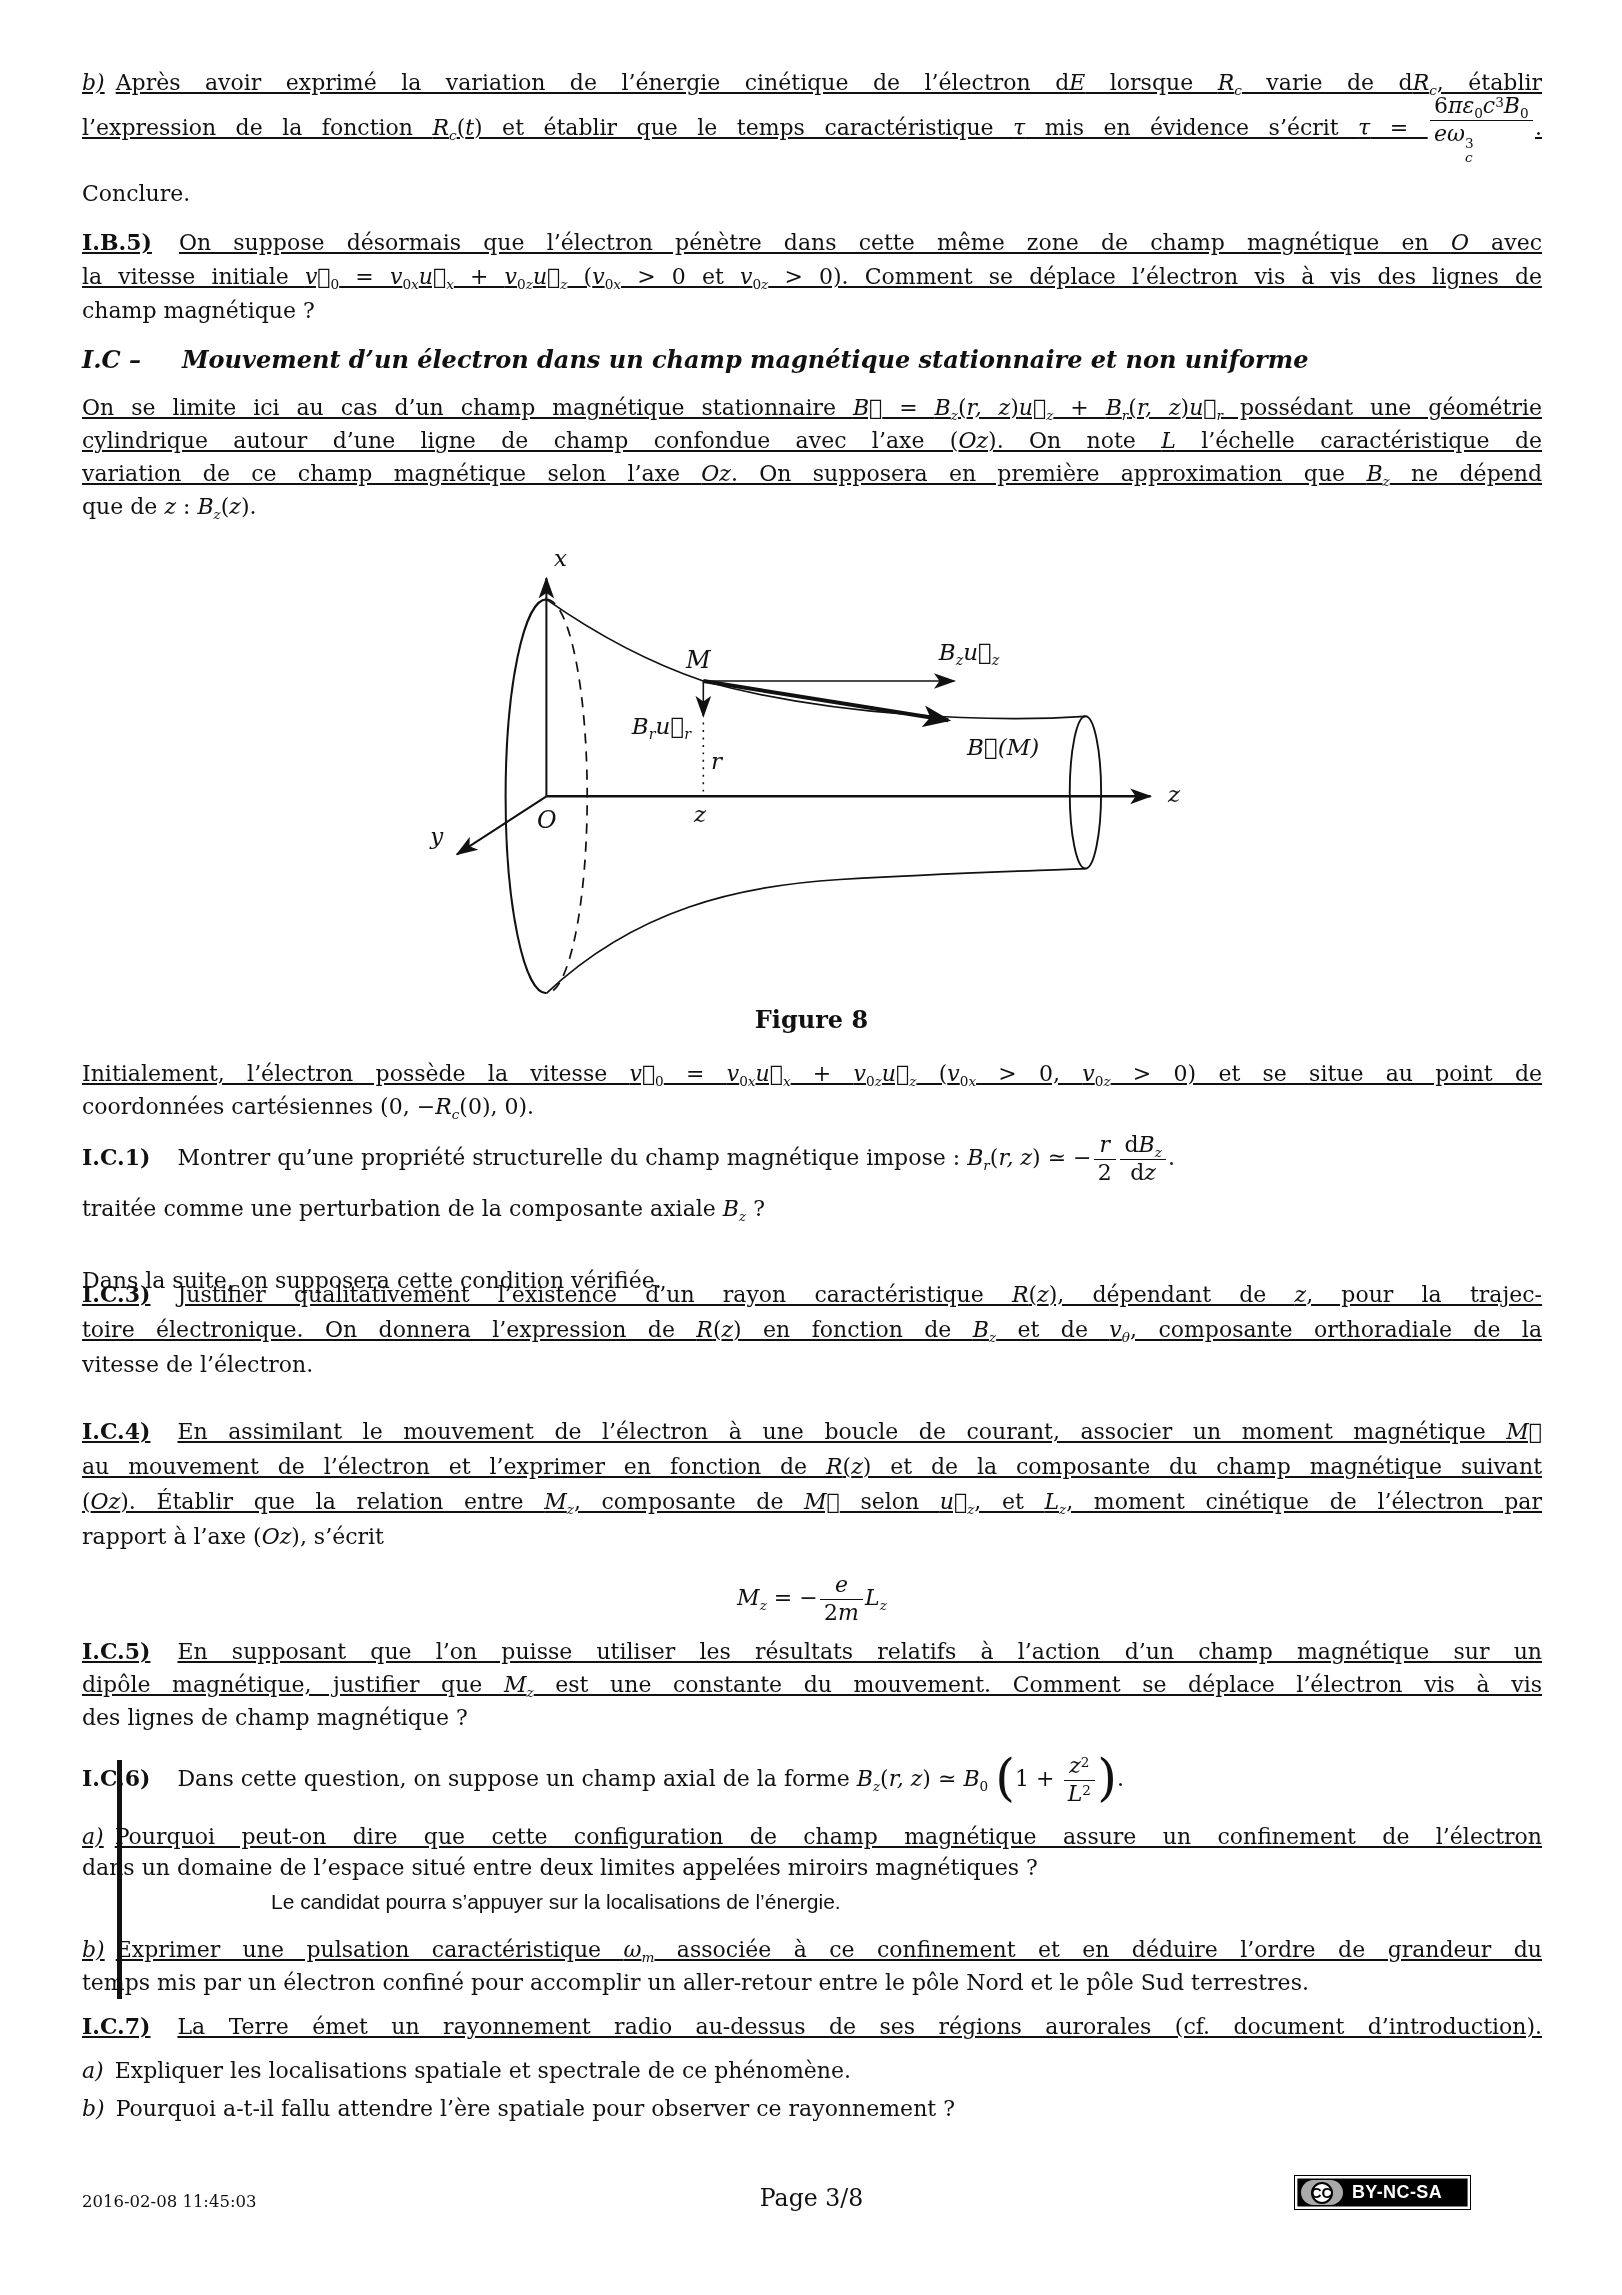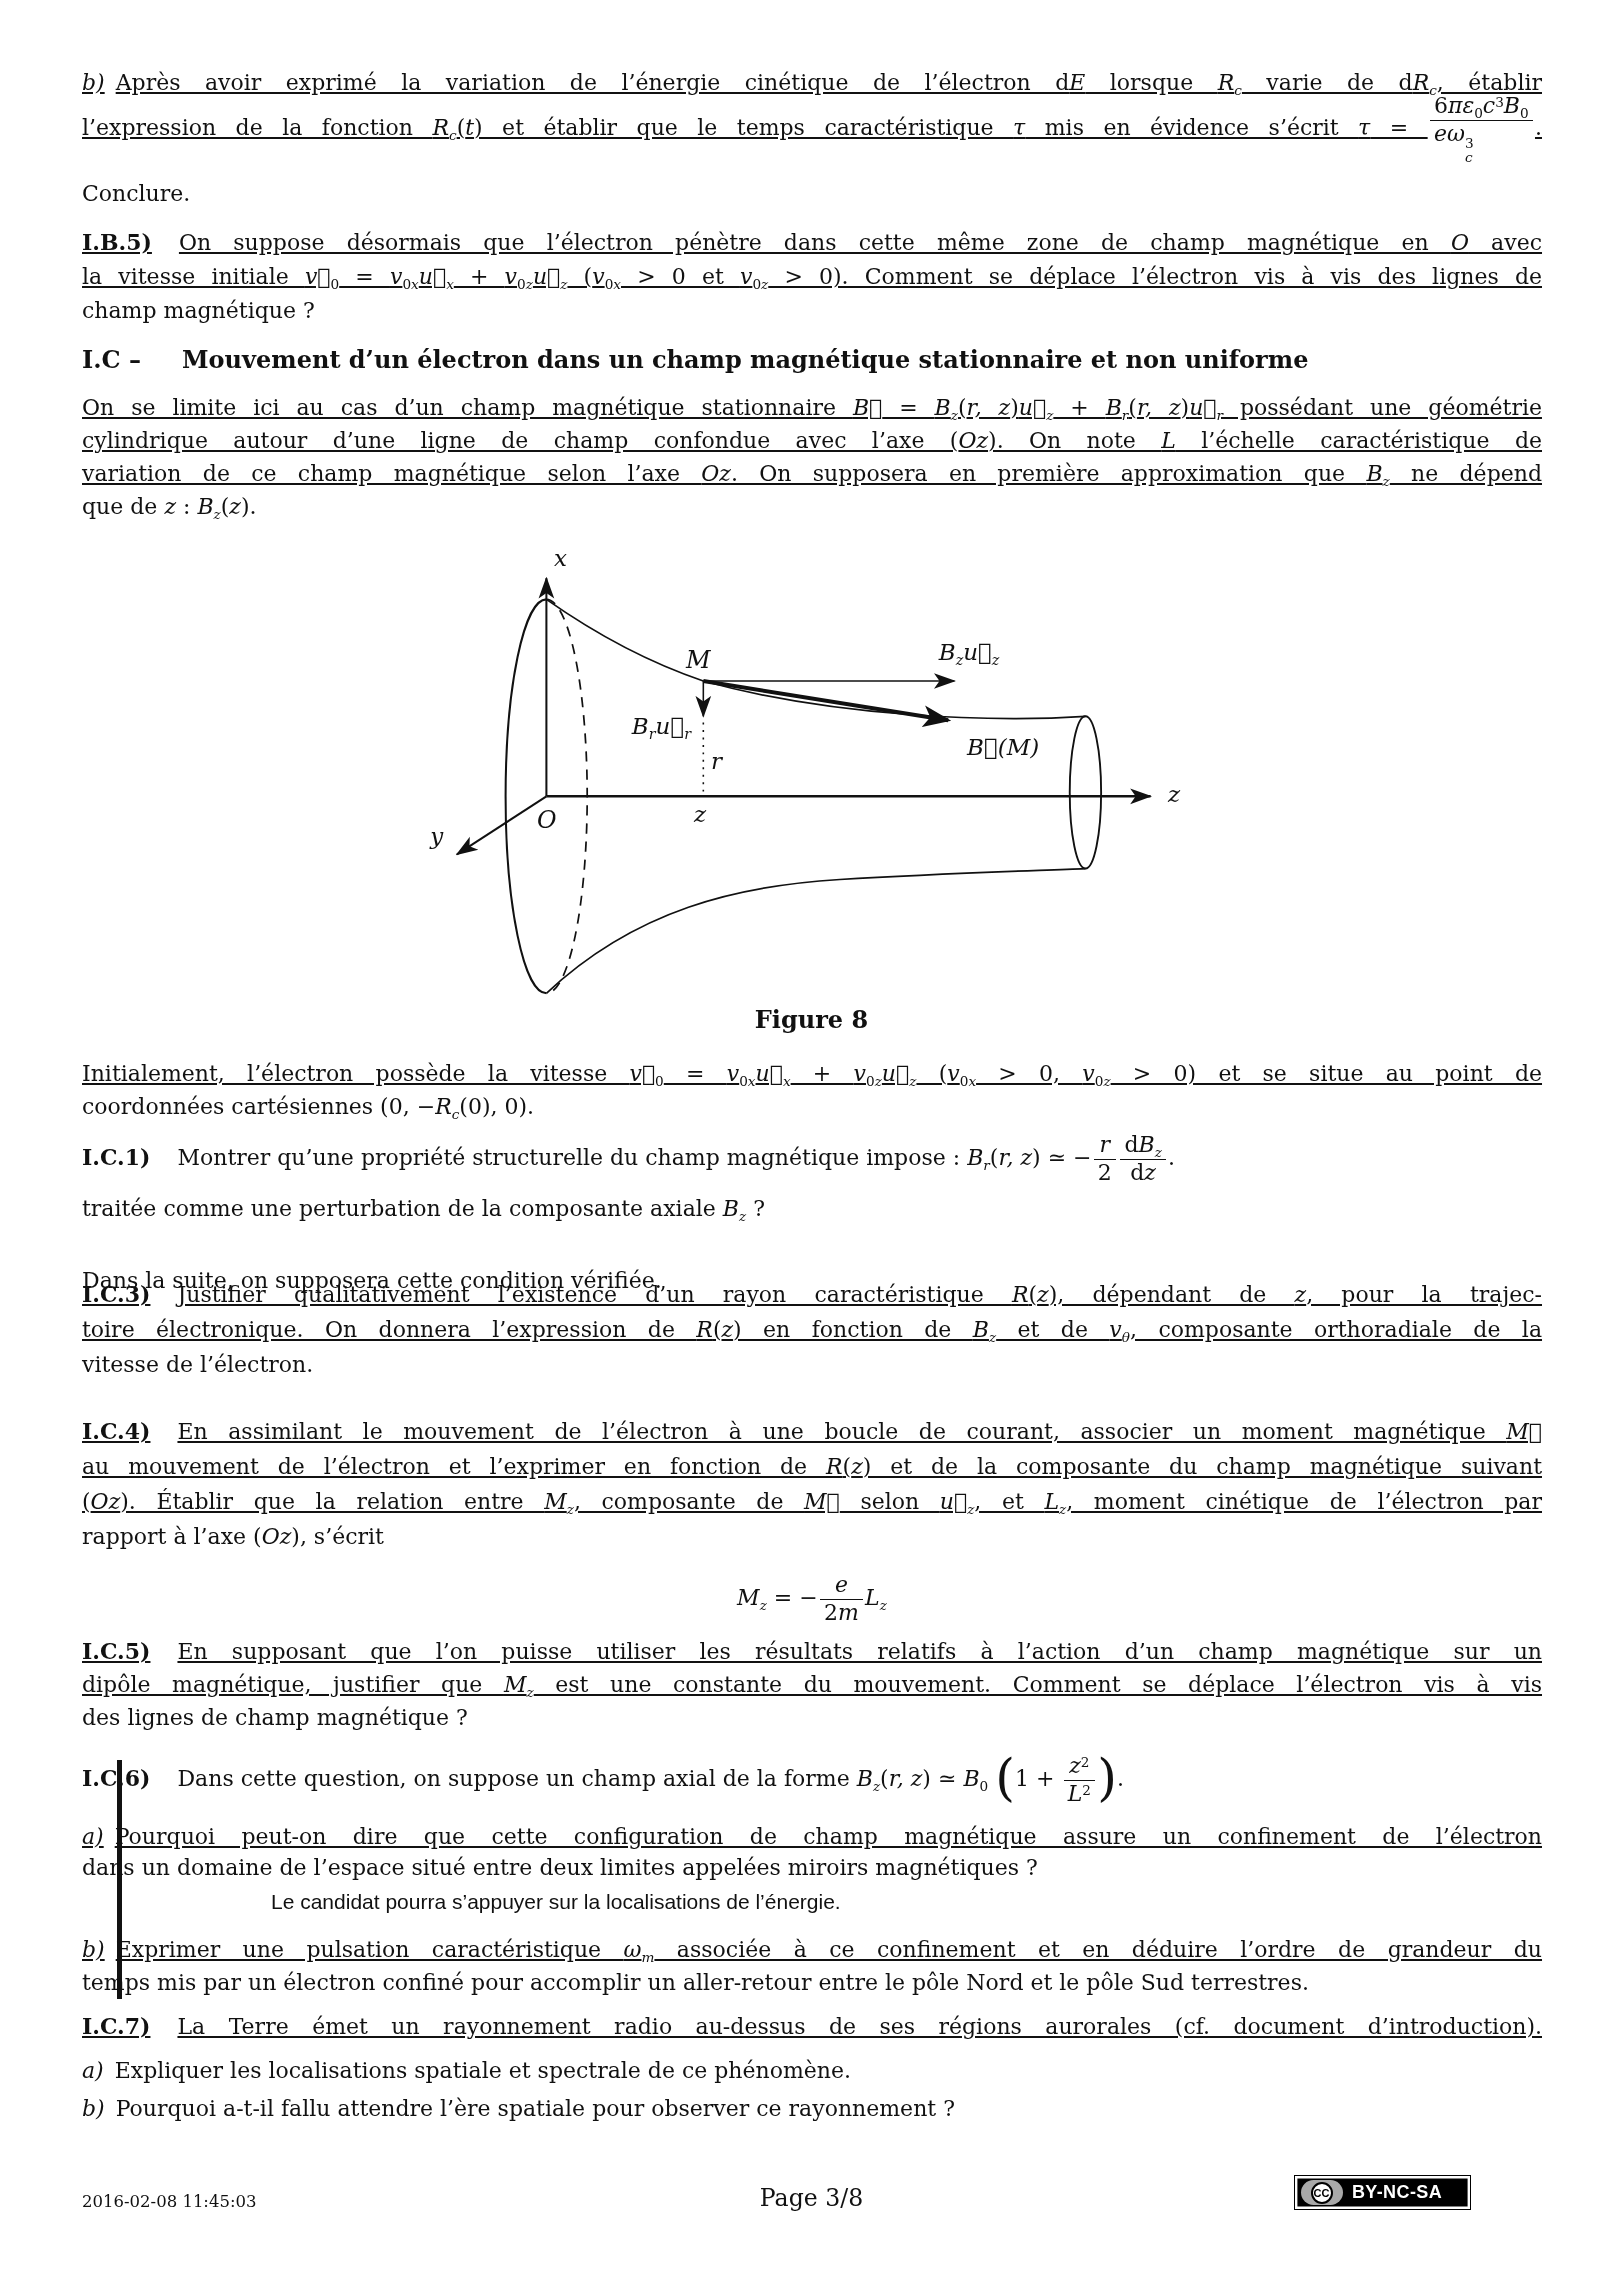--- a/index.html
+++ b/index.html
@@ -14,39 +14,39 @@
   sub{font-size:0.62em;vertical-align:-0.35em;line-height:0;}
   sup{font-size:0.62em;vertical-align:0.45em;line-height:0;}
   .frac{display:inline-block;vertical-align:middle;text-align:center;line-height:1.2;margin:0 2.4px;}
   .frac .num{display:block;border-bottom:1.6px solid #111;padding:0 3.9px;}
   .frac .den{display:block;padding:0 3.9px;}
   .ss{display:inline-flex;flex-direction:column;align-items:flex-start;font-size:0.62em;line-height:1.05;vertical-align:-0.55em;}
   .cal{font-style:italic;}
   .qgap{display:inline-block;width:27px;}
   .igap{display:inline-block;width:11px;}
   .bigp{font-size:2.3em;font-style:normal;vertical-align:middle;line-height:0;position:relative;top:-2.4px;}
-  .heading{font-weight:bold;font-size:24px;white-space:nowrap;}
+  .heading{font-weight:bold;font-style:italic;font-size:24px;white-space:nowrap;}
   .heading .hnum{margin-right:41px;}
   .caption{position:absolute;left:0;top:1005px;width:1623px;text-align:center;
            font-weight:bold;font-size:24px;}
   .figwrap{position:absolute;left:424px;top:542px;width:816px;height:471px;}
   .figlabel{position:absolute;font-style:italic;font-size:23px;white-space:nowrap;line-height:27px;}
   .changebar{position:absolute;left:117px;top:1760px;width:4.7px;height:239px;background:#111;}
   .candidat{position:absolute;left:271px;top:1890px;font-family:"Liberation Sans","DejaVu Sans",sans-serif;
             font-size:21px;white-space:nowrap;color:#111;}
   .footer-date{position:absolute;left:82px;top:2192px;font-size:16.5px;white-space:nowrap;}
   .footer-page{position:absolute;left:0;top:2184px;width:1623px;text-align:center;font-size:23.6px;}
   .cc-badge{position:absolute;left:1294px;top:2175px;width:177px;height:35px;box-sizing:border-box;
             background:#000;border:1.6px solid #000;box-shadow:inset 0 0 0 2.4px #fff;
             display:flex;align-items:center;padding-left:5.5px;}
   .cc-blob{width:42px;height:25px;background:#a9a9a9;border-radius:12.6px;
            display:flex;align-items:center;justify-content:center;flex:0 0 auto;}
   .cc-circle{width:22px;height:22px;background:#fff;border:2.4px solid #000;border-radius:50%;
              box-sizing:border-box;display:flex;align-items:center;justify-content:center;
-             font-family:"Liberation Sans",sans-serif;font-weight:bold;font-size:11px;color:#000;}
+             font-family:"Liberation Sans",sans-serif;font-weight:bold;font-size:15px;color:#000;}
   .cc-text{color:#fff;font-family:"Liberation Sans",sans-serif;font-weight:bold;
            font-size:18px;margin-left:9.4px;letter-spacing:0.4px;}
 </style>
 </head>
 <body>
 
 <div class="page">
 
   <div class="block" style="top:66px">
     <div class="line just"><i>b)</i><span class="igap"></span>Après avoir exprimé la variation de l’énergie cinétique de l’électron d<i>E</i> lorsque <i>R<sub>c</sub></i> varie de d<i>R<sub>c</sub></i>, établir</div>

